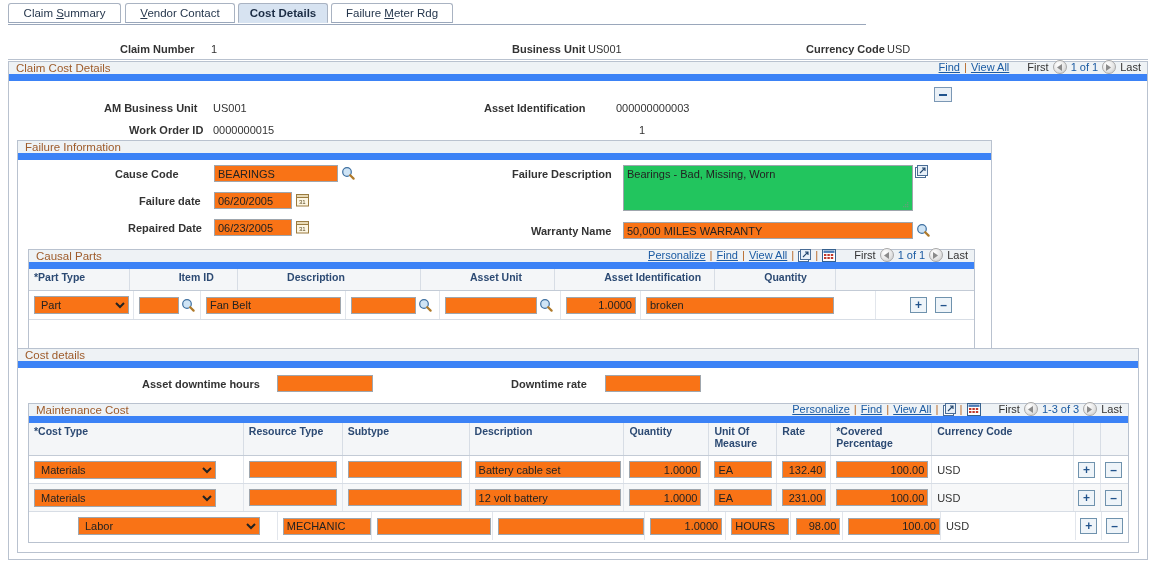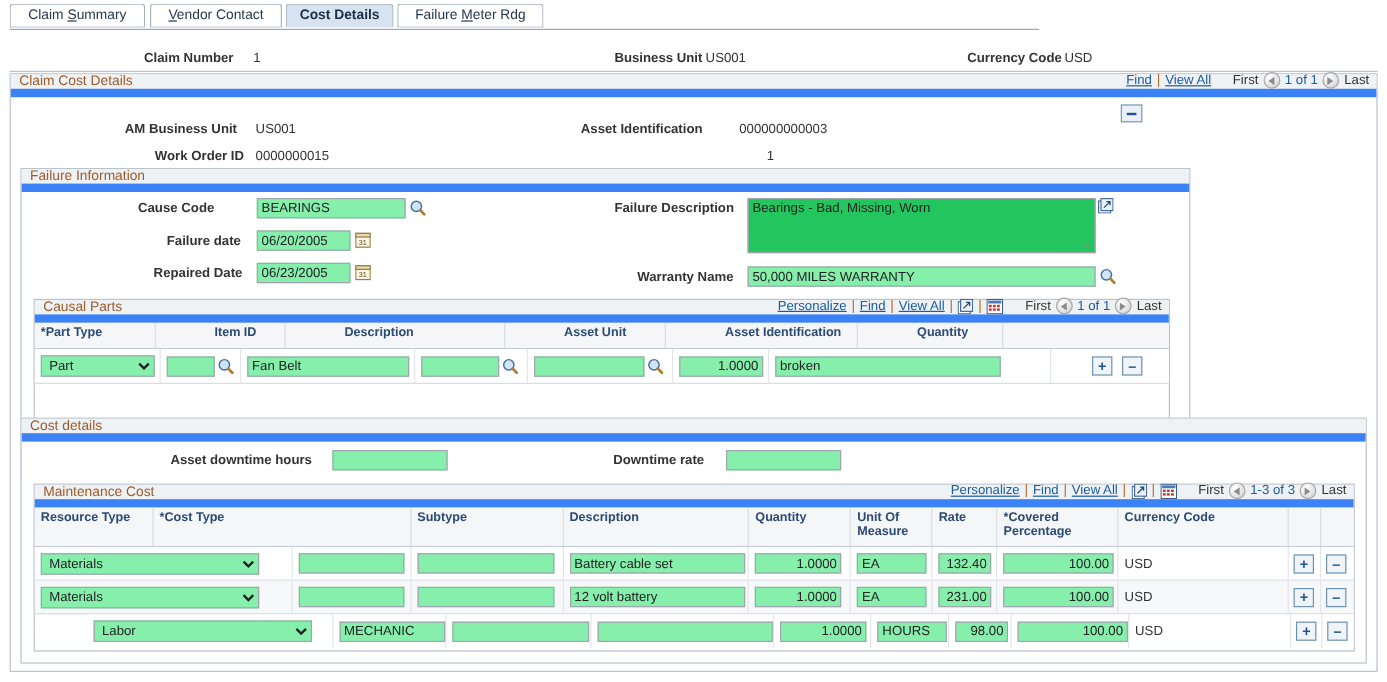--- a/index.html
+++ b/index.html
@@ -41,21 +41,21 @@
   .navnum{color:#1b5ba3;font-size:11px;}
   .arrow{
     width:12px;height:12px;border-radius:50%;
     background:radial-gradient(circle at 35% 30%,#ffffff 0%,#e6e6e6 55%,#c4c4c4 100%);
     border:1px solid #a8a8a8;display:inline-flex;align-items:center;justify-content:center;
   }
   .arrow svg{display:block;}
 
   
   .ipt{
-    box-sizing:border-box;border:1px solid #9fa6ad;background:#86efac;height:17px;
+    box-sizing:border-box;border:1px solid #9fa6ad;background:#f97316;height:17px;
     font-family:"Liberation Sans", sans-serif;font-size:11px;color:#222;padding:0 3px;line-height:15px;
   }
   .ipt.num{text-align:right;}
   .ta{
     box-sizing:border-box;border:1px solid #9fa6ad;background:#22c55e;
     font-family:"Liberation Sans", sans-serif;font-size:11px;color:#222;padding:2px 3px;resize:none;overflow:hidden;
   }
   select.ipt{padding:0 2px;height:18px;}
 
   .mag{width:14px;height:14px;display:inline-block;vertical-align:middle;}
@@ -388,22 +388,22 @@
                   <svg width="6" height="7" viewBox="0 0 6 7">
                     <path d="M0 0 L0 7 L5 3.5 Z" fill="#8b8b8b"></path>
                   </svg>
                 </span>
               <span>Last</span>
             </span>
           </span>
         </div>
 
         <div class="gridhead" style="height:33px;align-items:flex-start;">
+          <span class="gh" style="width:215px;">*Cost Type</span>
           <span class="gh" style="width:99px;">Resource Type</span>
-          <span class="gh" style="width:215px;">*Cost Type</span>
           <span class="gh" style="width:127px;">Subtype</span>
           <span class="gh" style="width:155px;">Description</span>
           <span class="gh" style="width:85px;">Quantity</span>
           <span class="gh" style="width:68px;">Unit Of Measure</span>
           <span class="gh" style="width:54px;">Rate</span>
           <span class="gh" style="width:101px;">*Covered Percentage</span>
           <span class="gh" style="width:142px;">Currency Code</span>
           <span class="gh" style="width:27px;"></span>
           <span class="gh" style="width:27px;"></span>
         </div>

